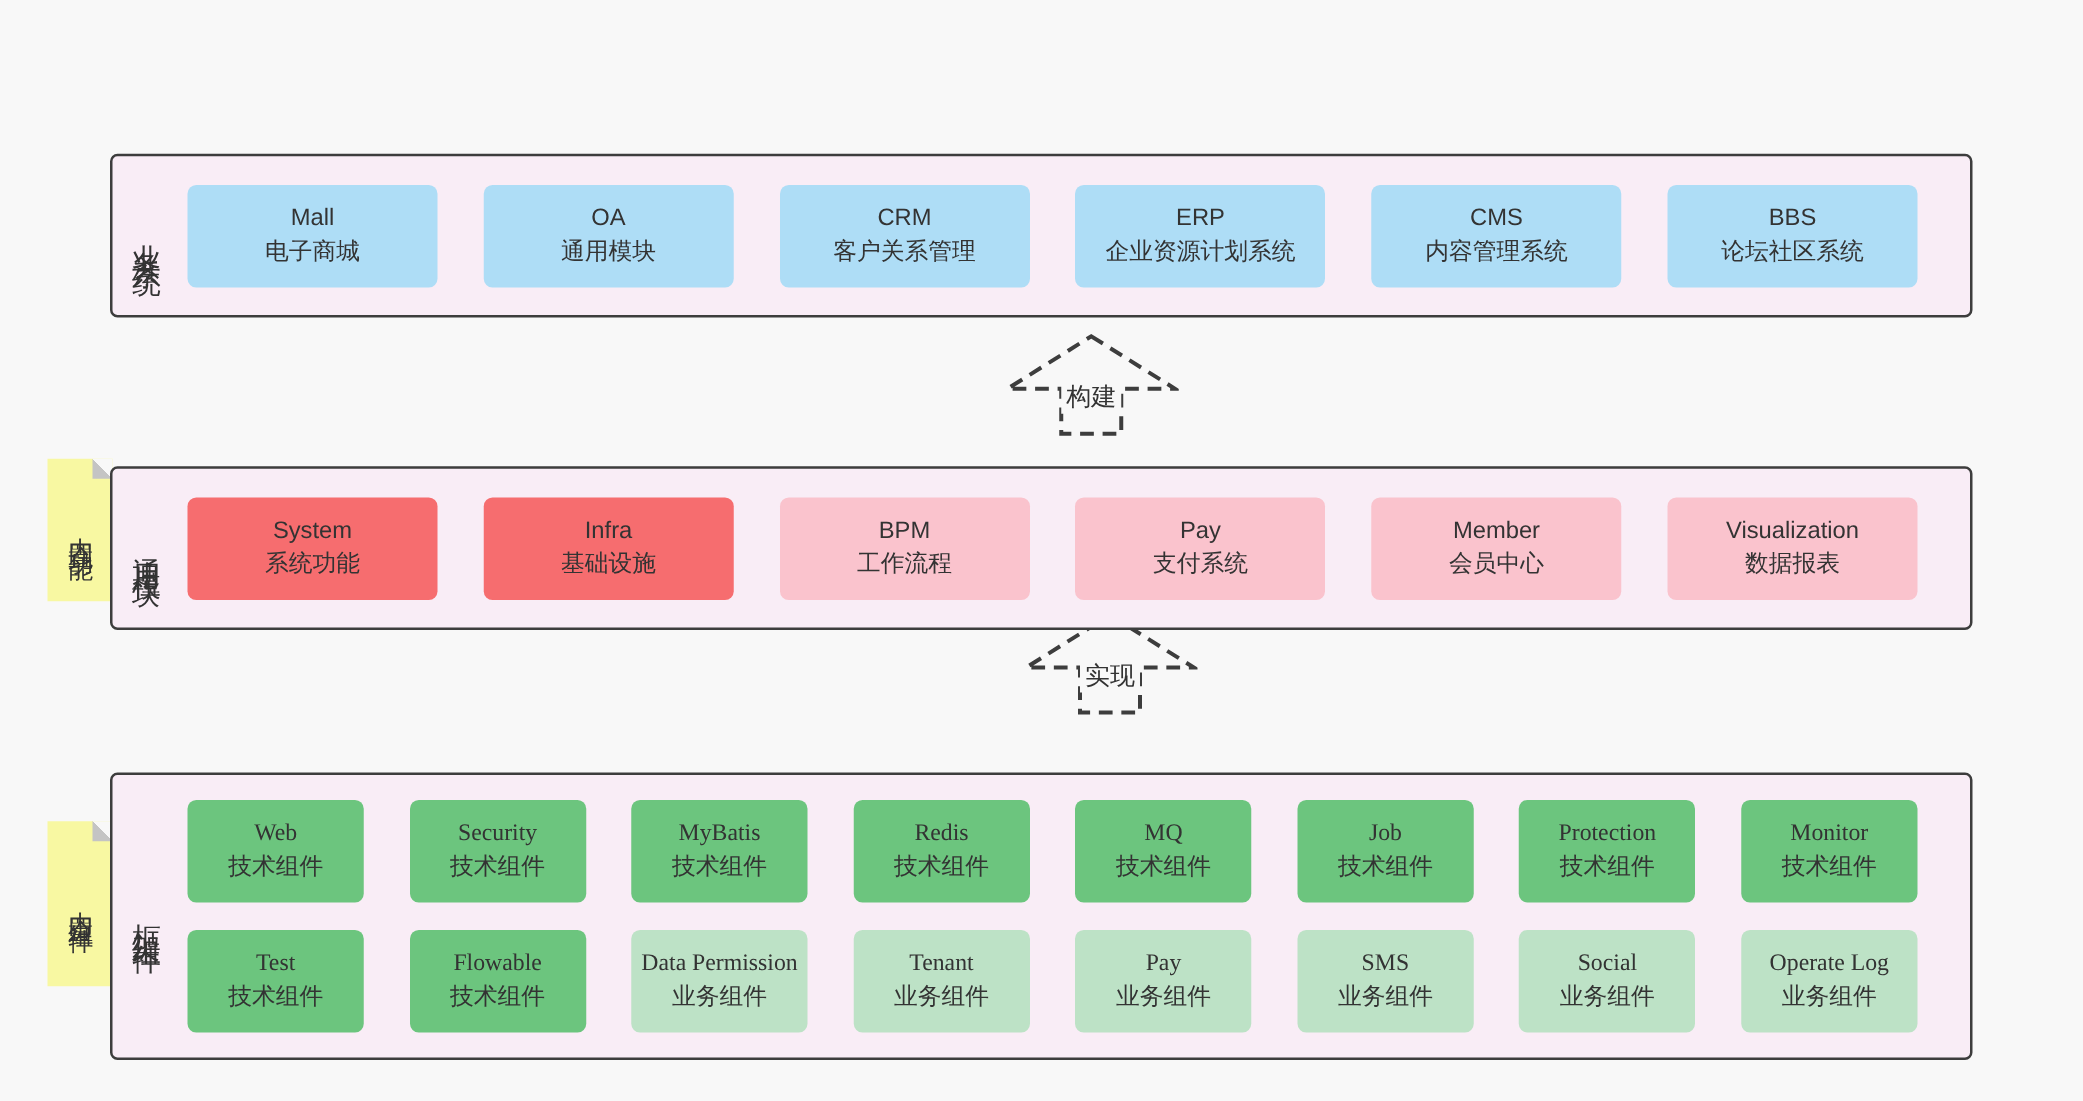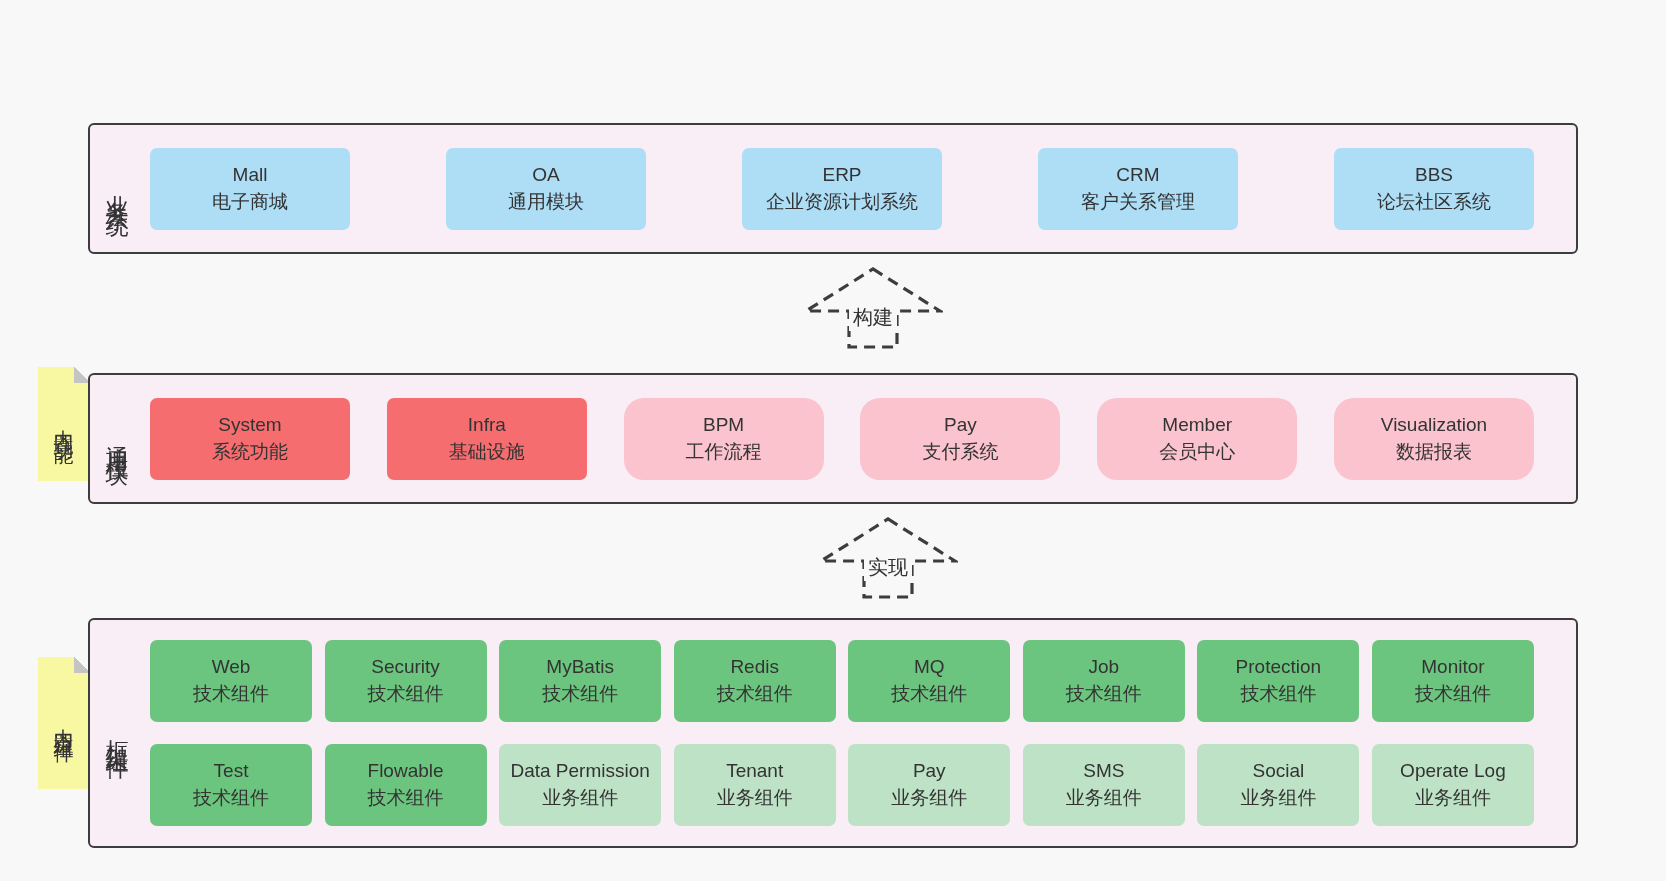--- a/index.html
+++ b/index.html
@@ -53,24 +53,24 @@
     height: 82px;
     border-radius: 7px;
     display: flex; flex-direction: column;
     align-items: center; justify-content: center;
     text-align: center;
     font-size: 19px;
     line-height: 1.42;
     padding: 2px 6px;
   }
   .box-wide   { width: 200px; }
-  .box-narrow { width: 162px; }
+  .box-narrow { width: 141px; font-family: Liberation Serif, serif; }
   .blue       { background: var(--c-blue, #aeddf6); }
   .red        { background: var(--c-red, #f66d6f); }
-  .pink       { background: var(--c-pink, #fac3cd); border-radius: 20px; }
+  .pink       { background: var(--c-pink, #fac3cd); }
   .green      { background: var(--c-green, #6cc57e); }
   .lightGreen { background: var(--c-lightGreen, #bde2c6); }
 
   
   .sticky {
     position: absolute;
     left: 38px; width: 52px;
     background: var(--c-sticky, #f8f8a2);
     display: flex; align-items: center; justify-content: center;
     z-index: 1;
@@ -82,21 +82,21 @@
     position: absolute; top: 0; right: 0;
     width: 16px; height: 16px;
     background: linear-gradient(225deg,
       var(--c-pageBg, #f8f8f8) 50%,
       var(--c-stickyFold, #c4c4c4) 50%);
   }
 
   
   .arrow { position: absolute; width: 140px; height: 84px; z-index: 1; }
   #arrow-build     { left: 803px; top: 266px; }
-  #arrow-implement { left: 818px; top: 516px; }
+  #arrow-implement { left: 818px; top: 489px; }
   .arrow svg { display: block; width: 140px; height: 84px; }
   .arrow polygon {
     fill: none;
     stroke: var(--c-arrow, #3d3d3d);
     stroke-width: 3.2;
     stroke-dasharray: 11 7;
   }
   .arrow-label {
     position: absolute;
     left: 50%; top: 38px;
@@ -121,26 +121,30 @@
       <div class="row">
         <div class="box box-wide blue">
           <span>Mall</span>
           <span>电子商城</span>
         </div>
         <div class="box box-wide blue">
           <span>OA</span>
           <span>通用模块</span>
         </div>
         <div class="box box-wide blue">
+          <span>CRM</span>
+          <span>客户关系管理</span>
+        </div>
+        <div class="box box-wide blue">
           <span>ERP</span>
           <span>企业资源计划系统</span>
         </div>
         <div class="box box-wide blue">
-          <span>CRM</span>
-          <span>客户关系管理</span>
+          <span>CMS</span>
+          <span>内容管理系统</span>
         </div>
         <div class="box box-wide blue">
           <span>BBS</span>
           <span>论坛社区系统</span>
         </div>
       </div>
     </div>
   </div>
 
   <div class="arrow" id="arrow-build">

